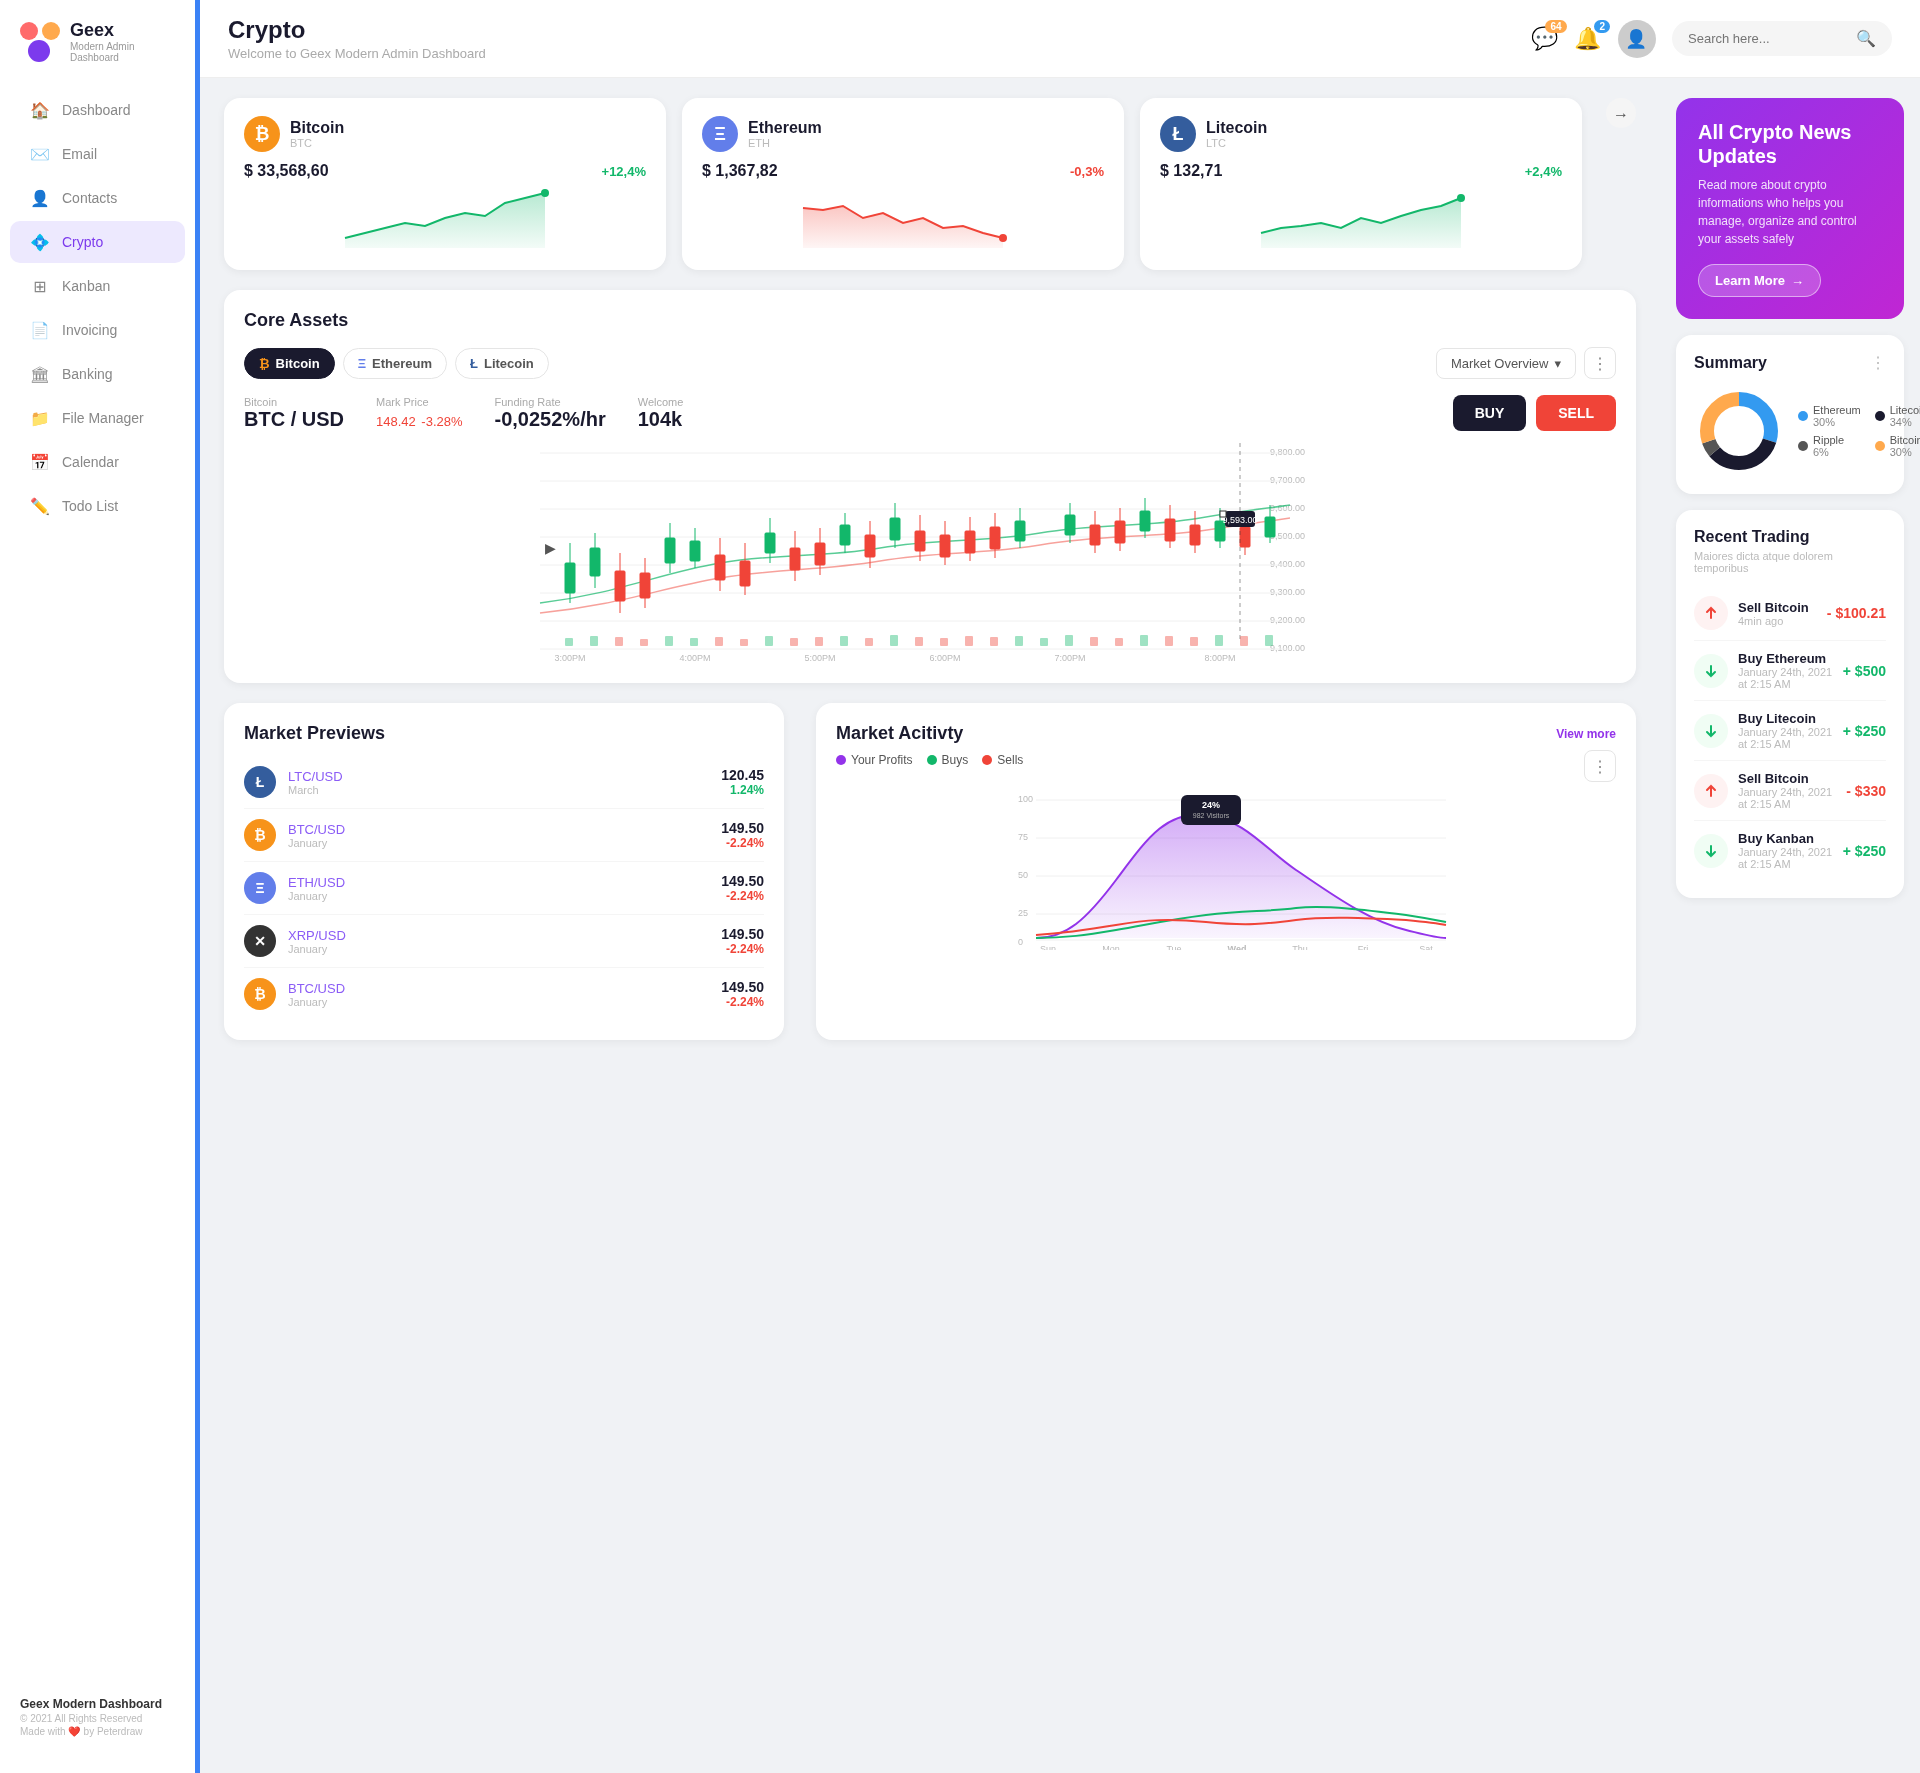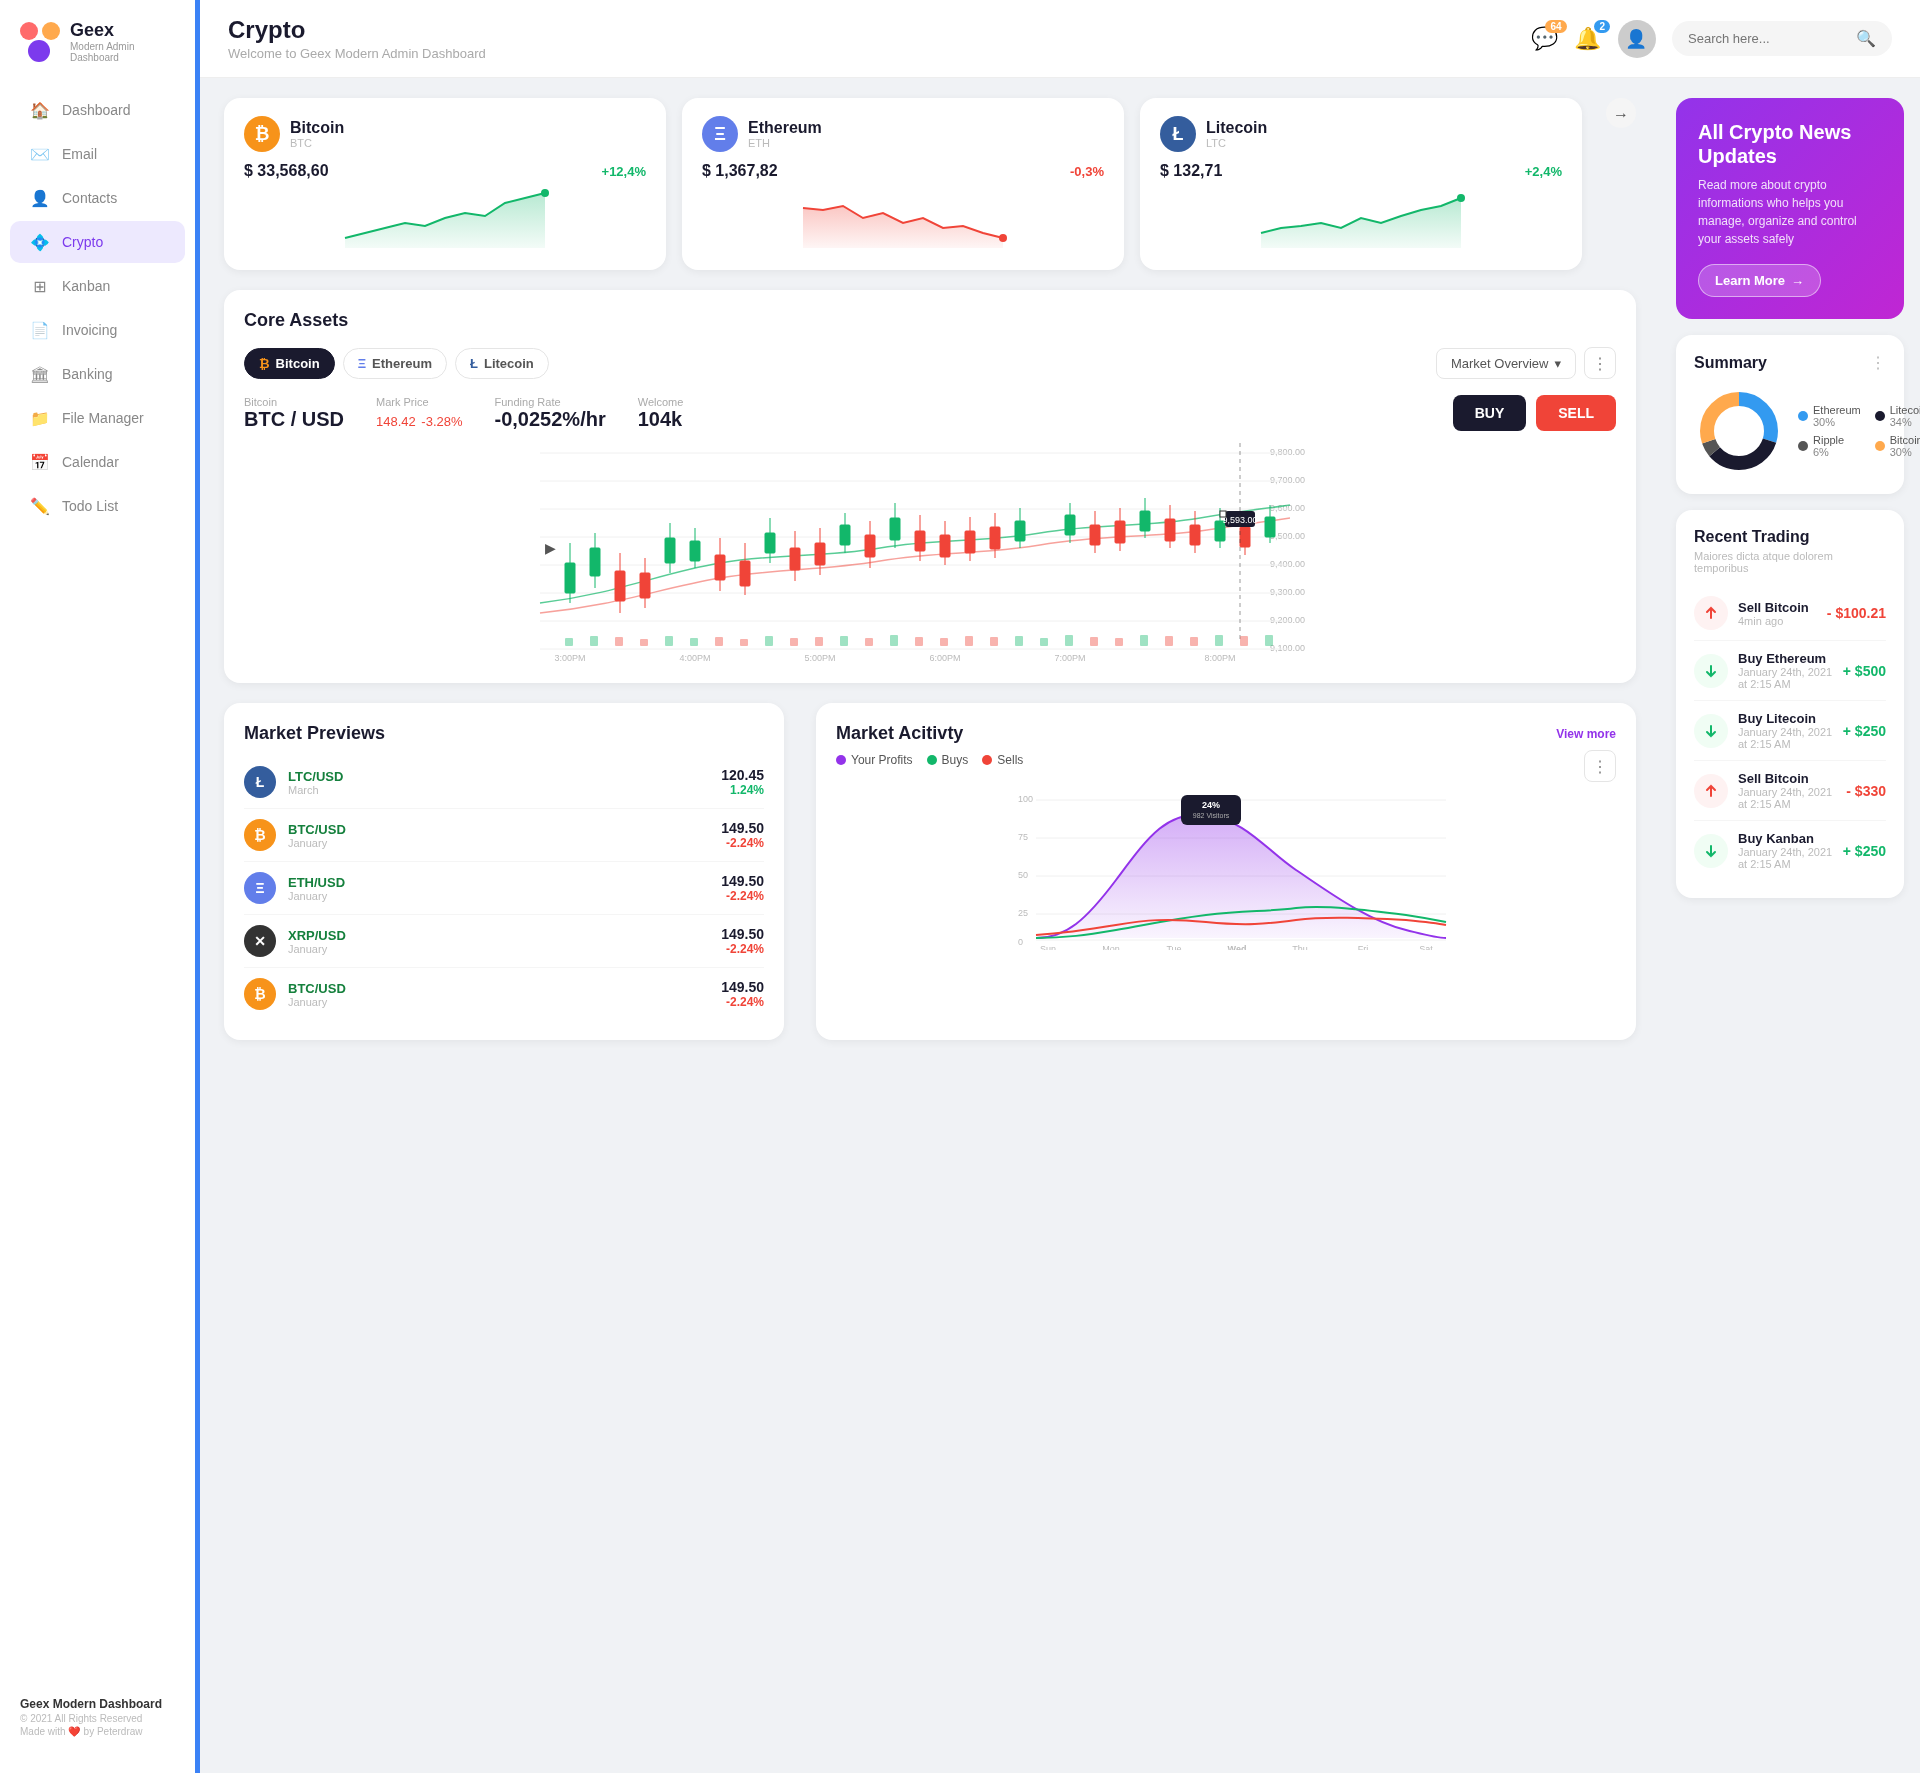--- a/index.html
+++ b/index.html
@@ -103,21 +103,21 @@
     .buy-btn { background: #1a1a2e; color: #fff; border: none; border-radius: 8px; padding: 10px 22px; font-size: 14px; font-weight: 700; cursor: pointer; text-align: right; }
     .sell-btn { background: #f04438; color: #fff; border: none; border-radius: 8px; padding: 10px 22px; font-size: 14px; font-weight: 700; cursor: pointer; }
 
     
     .bottom-row { display: flex; gap: 32px; }
     .market-previews { background: #fff; border-radius: 16px; padding: 20px; box-shadow: 0 2px 8px rgba(0,0,0,0.06); flex: 1; }
     .market-activity { background: #fff; border-radius: 16px; padding: 20px; box-shadow: 0 2px 8px rgba(0,0,0,0.06); flex: 1.5; }
     .market-item { display: flex; align-items: center; gap: 12px; padding: 10px 0; border-bottom: 1px solid #f5f5f5; }
     .market-item:last-child { border-bottom: none; }
     .market-item .coin-icon2 { width: 32px; height: 32px; border-radius: 50%; display: flex; align-items: center; justify-content: center; font-size: 14px; font-weight: 700; flex-shrink: 0; }
-    .market-item .pair { font-size: 13px; font-weight: 700; color: #15803d; }
+    .market-item .pair { font-size: 13px; font-weight: 400; color: #8b5cf6; }
     .market-item .period { font-size: 11px; color: #bbb; }
     .market-item .price { margin-left: auto; text-align: right; }
     .market-item .price .amount { font-size: 14px; font-weight: 700; color: #1a1a2e; }
     .market-item .price .change { font-size: 12px; font-weight: 600; }
     .change.up { color: #12b76a; }
     .change.down { color: #f04438; }
 
     
     .promo-card { background: linear-gradient(135deg, #9333ea, #c026d3); border-radius: 16px; padding: 22px; color: #fff; margin-bottom: 16px; }
     .promo-title { font-size: 20px; font-weight: 800; margin-bottom: 8px; line-height: 1.2; }

